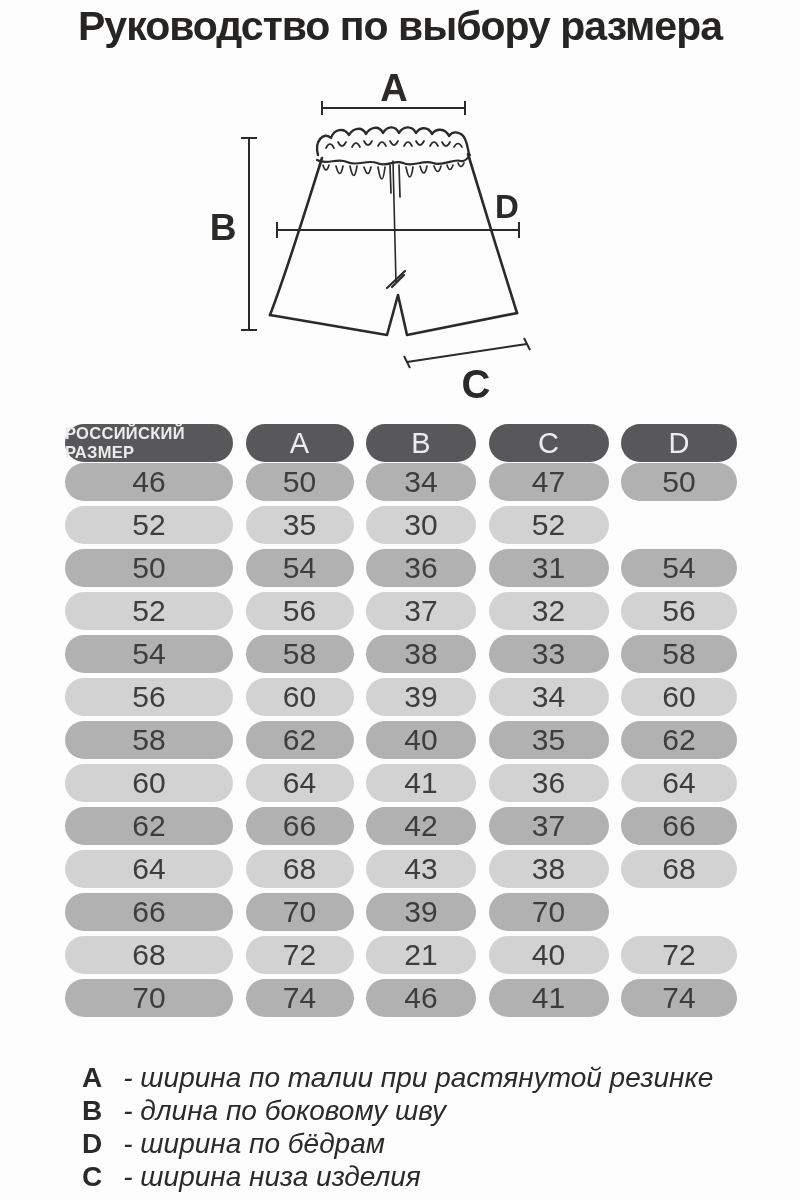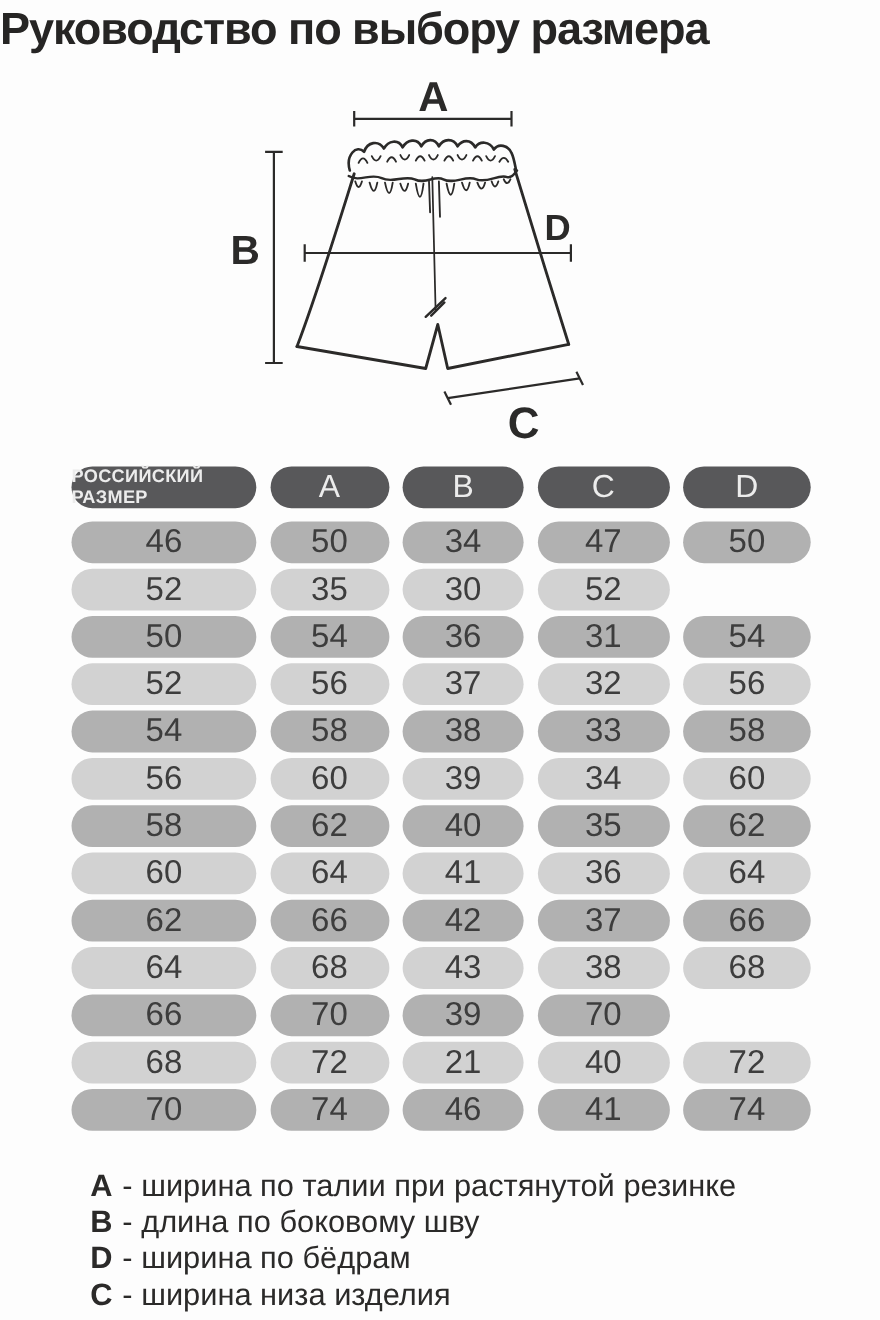--- a/index.html
+++ b/index.html
@@ -1,44 +1,44 @@
 <!DOCTYPE html>
 <html><head>
 <meta charset="utf-8">
 <style>
   html,body{margin:0;padding:0;background:#ffffff;}
   .page{
     position:relative;width:800px;height:1200px;background:#fdfdfd;
     font-family:"Liberation Sans",sans-serif;overflow:hidden;
   }
   .title{
-    position:absolute;top:3px;left:0;width:100%;text-align:left;
+    position:absolute;top:3px;left:0;width:100%;text-align:center;
     font-size:41px;font-weight:bold;color:#262524;letter-spacing:-1px;
   }
   svg.diagram{position:absolute;left:180px;top:68px;}
   svg.diagram text{font-family:"Liberation Sans",sans-serif;font-weight:bold;fill:#2b2a29;}
 
   .size-table{position:absolute;left:65px;top:424px;width:672px;}
   .trow{
     display:grid;grid-template-columns:168px 108px 110px 120px 116px;
     column-gap:12.5px;margin-bottom:5px;
   }
-  .trow.head{margin-bottom:12px;}
+  .trow.head{margin-bottom:1px;}
   .pill{
     height:38px;border-radius:19px;display:flex;align-items:center;justify-content:center;
   }
   .head .pill{background:#58585a;color:#ececec;font-size:29px;}
   .head .pill.first{font-size:16.5px;font-weight:bold;letter-spacing:.3px;}
   .rows .trow:nth-child(odd) .pill{background:#b1b1b1;}
   .rows .trow:nth-child(even) .pill{background:#d2d2d2;}
   .cell{font-size:30px;color:#3d3d3d;}
 
   .legend{position:absolute;left:82px;top:1061px;color:#2b2a29;font-size:28px;line-height:33px;}
   .legend .lrow b{font-weight:bold;}
-  .legend .lrow span{margin-left:9px;}
+  .legend .lrow span{margin-left:21px;font-style:italic;}
 </style>
 </head>
 <body>
 
 <div class="page">
 
   <div class="title">Руководство по выбору размера</div>
 
   <svg class="diagram" width="420" height="350" viewBox="0 0 420 350">
 

